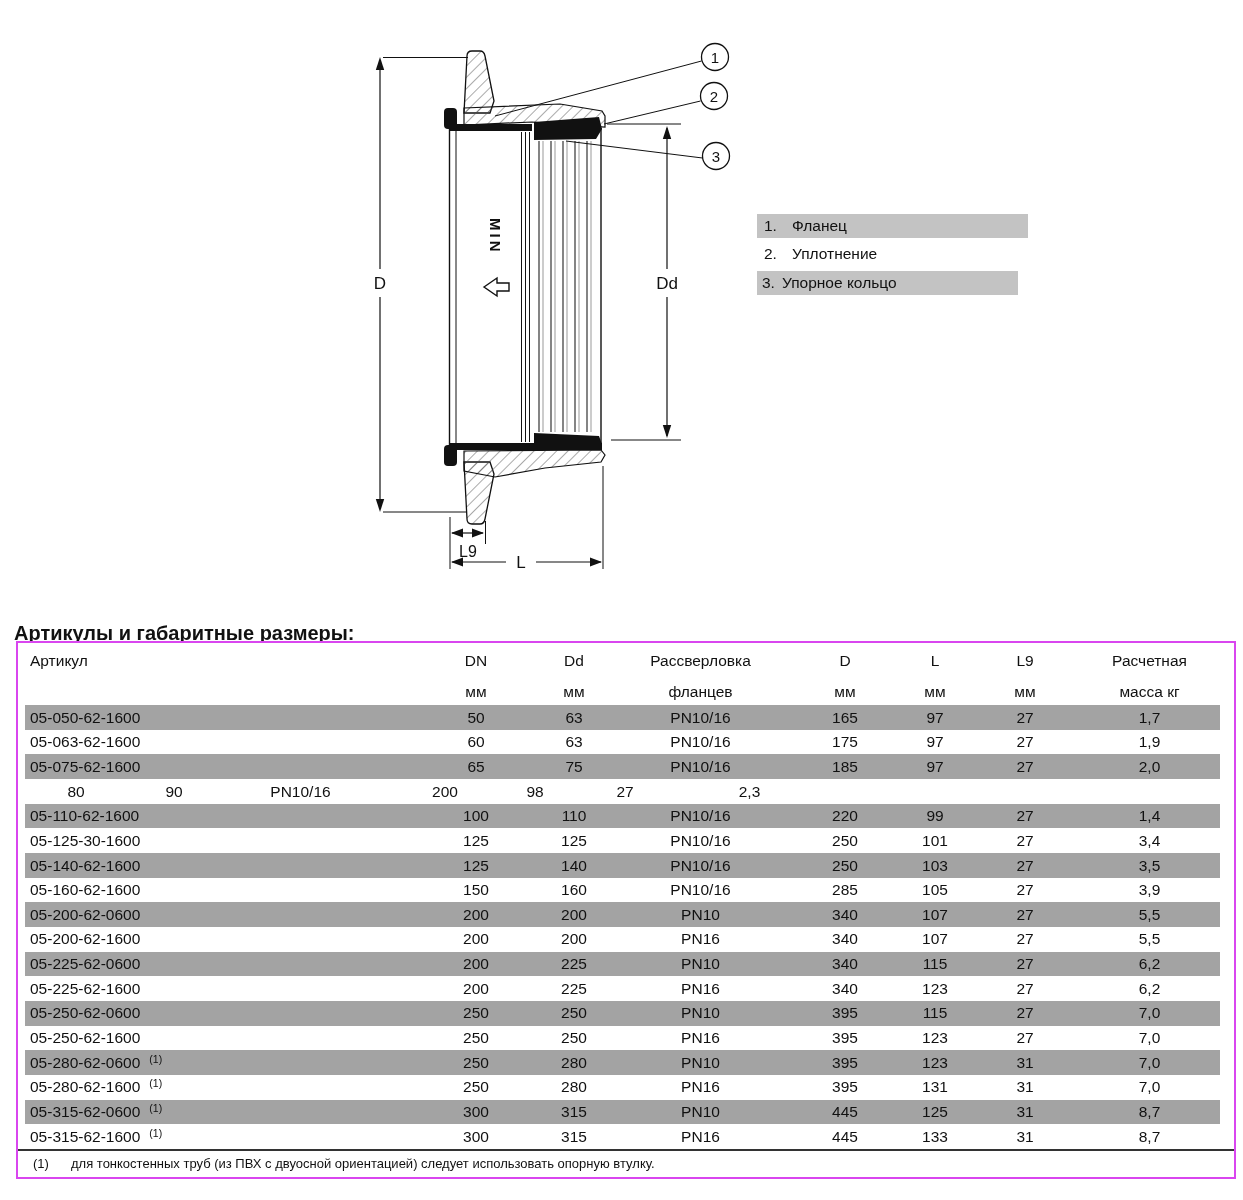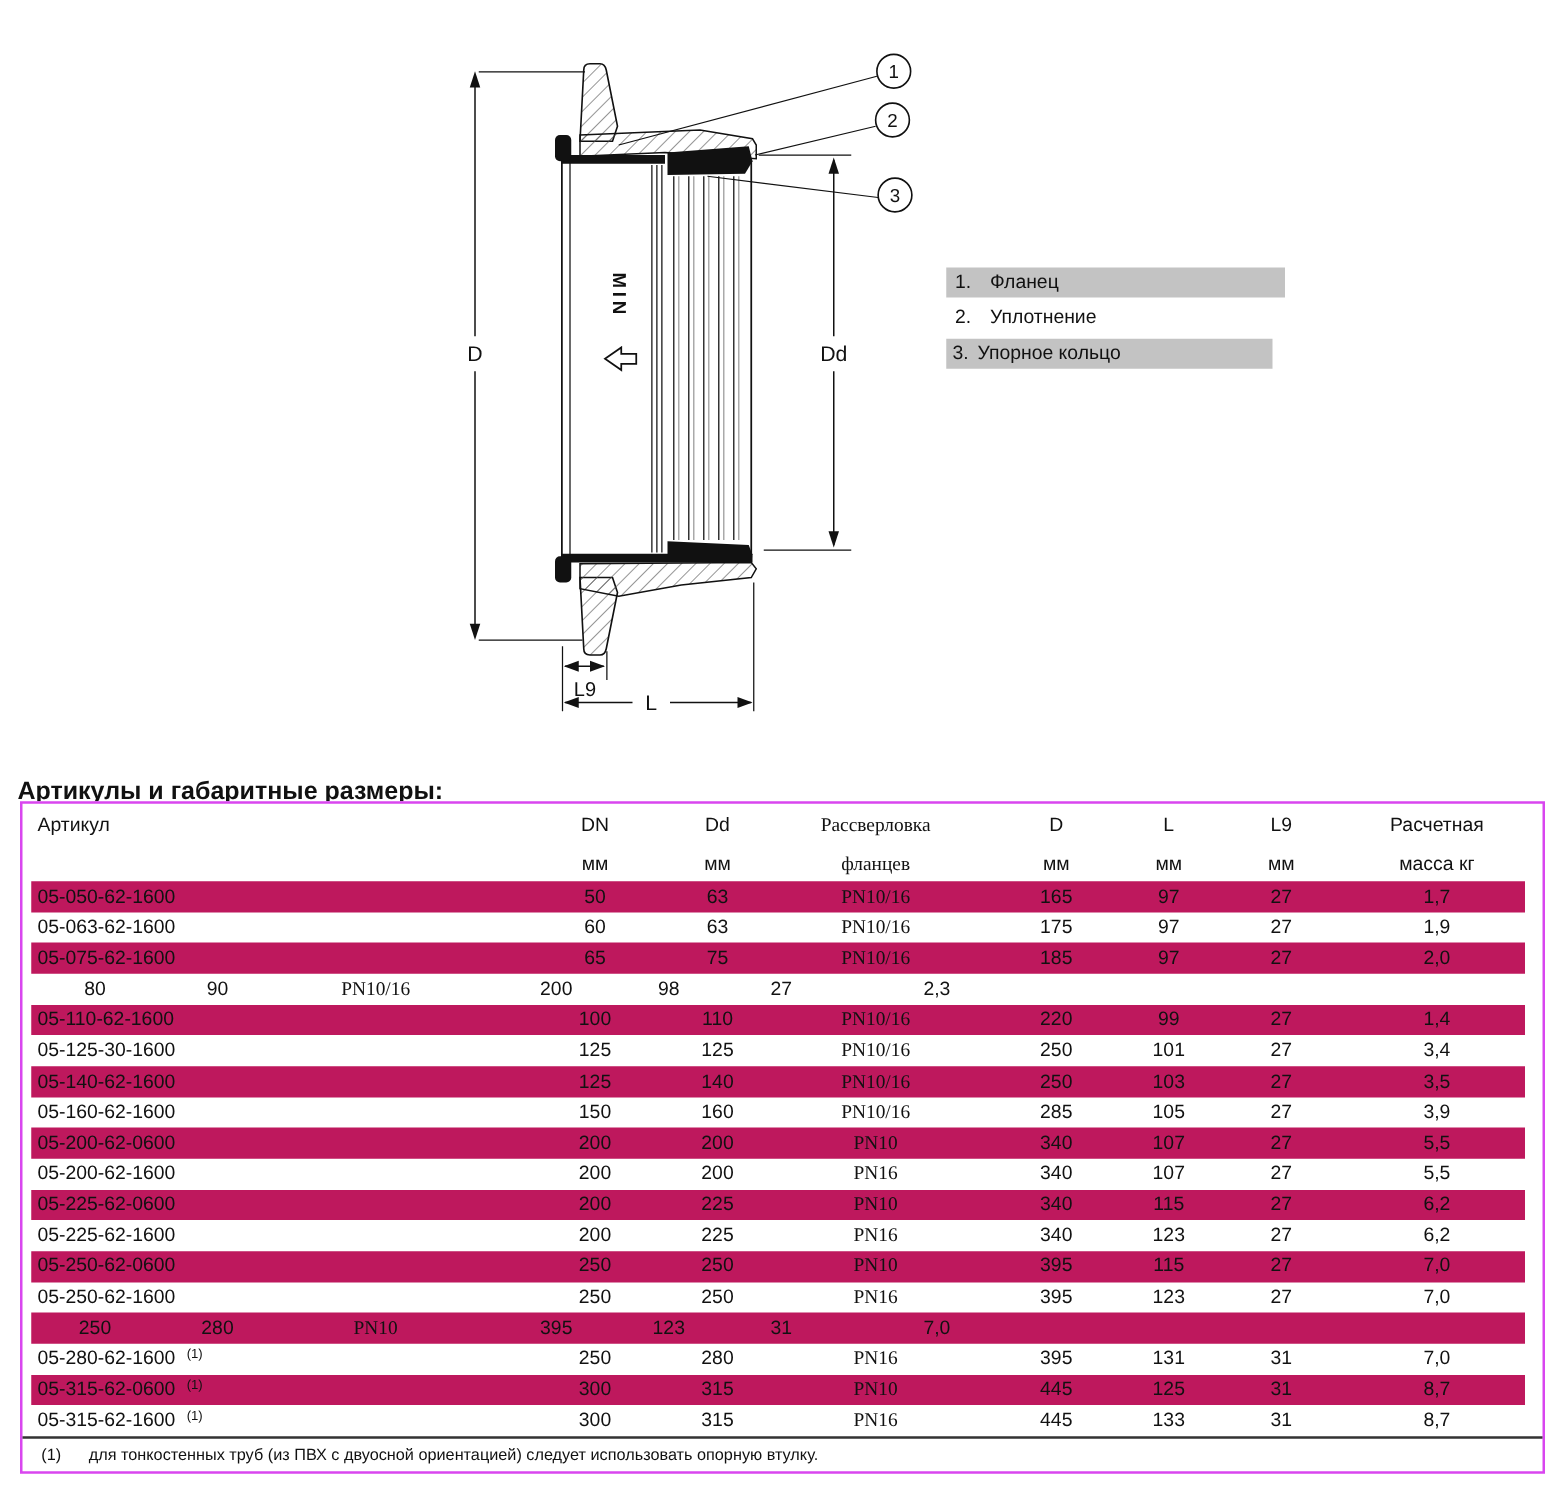--- a/index.html
+++ b/index.html
@@ -19,27 +19,27 @@
 
   
   .title{position:absolute;left:14px;top:622px;margin:0;font-size:20px;font-weight:bold;}
 
   
   .tablebox{position:absolute;left:16px;top:641px;width:1216px;border:2px solid #d946ef;background:#fff;}
   .hrow,.trow,.frow{display:flex;align-items:center;margin-left:7px;margin-right:14px;font-size:15.5px;}
   .hrow1{height:36px;}
   .hrow2{height:26px;}
   .trow{height:24.67px;}
-  .trow.hl{background:#be185d;}
+  .trow.hl{background:#a3a3a3;}
   .cell{text-align:center;line-height:1;white-space:nowrap;}
   .cell.left{text-align:left;padding-left:5px;}
   .c0{width:395px;}
   .c1{width:102px;}
   .c2{width:94px;}
-  .c3{width:159px;font-family:Liberation Serif, serif;}
+  .c3{width:159px;}
   .c4{width:130px;}
   .c5{width:50px;}
   .c6{width:130px;}
   .c7{width:119px;}
   .art-sup{font-size:10.5px;position:relative;top:-5px;margin-left:9px;}
   .sep{border-top:2px solid #333;margin-top:0px;}
   .frow{height:26px;font-size:13px;}
   .fn-marker{padding-left:8px;width:38px;}
   .fn-text{white-space:nowrap;}
 </style>
@@ -332,20 +332,21 @@
           <div class="cell c0 left"><span>05-250-62-1600</span></div>
           <div class="cell c1">250</div>
           <div class="cell c2">250</div>
           <div class="cell c3">PN16</div>
           <div class="cell c4">395</div>
           <div class="cell c5">123</div>
           <div class="cell c6">27</div>
           <div class="cell c7">7,0</div>
         </div>
         <div class="trow hl">
+          <div class="cell c0 left"><span>05-280-62-0600</span><span class="art-sup">(1)</span></div>
           <div class="cell c1">250</div>
           <div class="cell c2">280</div>
           <div class="cell c3">PN10</div>
           <div class="cell c4">395</div>
           <div class="cell c5">123</div>
           <div class="cell c6">31</div>
           <div class="cell c7">7,0</div>
         </div>
         <div class="trow">
           <div class="cell c0 left"><span>05-280-62-1600</span><span class="art-sup">(1)</span></div>

